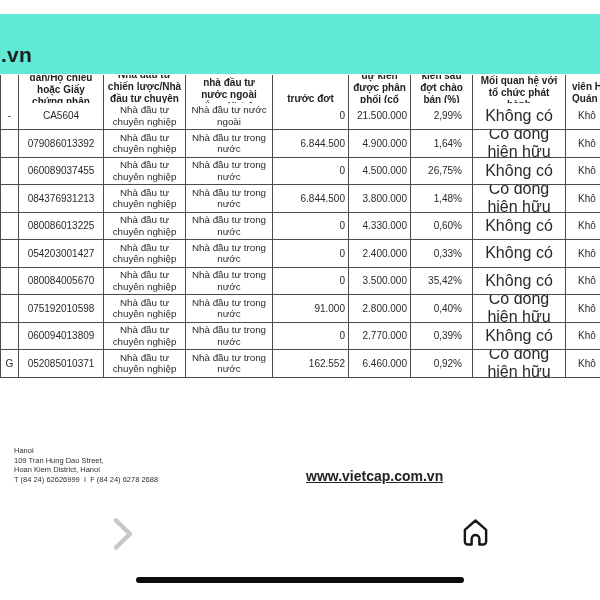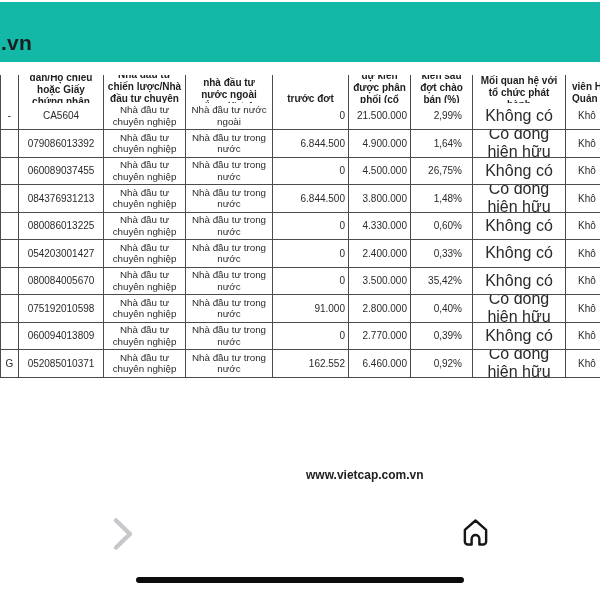--- a/index.html
+++ b/index.html
@@ -1,21 +1,21 @@
 <!DOCTYPE html>
 <html><head>
 <meta charset="utf-8">
 <style>
   html,body{margin:0;padding:0;}
   .stage{
     position:relative;width:600px;height:600px;background:#ffffff;
     overflow:hidden;font-family:"Liberation Sans","DejaVu Sans",sans-serif;
   }
   
-  .title-strip{position:absolute;top:2px;left:0;width:600px;height:60px;background:#14b8a6;}
+  .title-strip{position:absolute;top:14px;left:0;width:600px;height:60px;background:#5eead4;}
   .title-fragment{position:absolute;left:1px;top:29px;font-size:21px;font-weight:600;color:#1d1d1f;letter-spacing:.2px;}
 
   
   .tgrid{
     position:absolute;top:75px;left:0;width:642px;
     display:grid;
     grid-template-columns:18px 85px 82px 87px 76px 62px 62px 93px 77px;
     grid-auto-rows:27.5px;
     border-left:1px solid #4b4b4b;
   }
@@ -42,21 +42,21 @@
   .c-num{justify-content:flex-end;text-align:right;}
   .pr3{padding-right:3px;}
   .pr6{padding-right:10px;}
   .c-rel{font-size:16px;}
   .c-extra{justify-content:flex-start;text-align:left;padding-left:12px;}
   .trow{display:contents;}
 
   
   .letterhead{position:absolute;left:14px;top:446px;font-size:7.5px;line-height:9.5px;color:#2e2e2e;}
   .letterhead div{white-space:pre;}
-  .website{position:absolute;left:306px;top:468px;font-size:12px;font-weight:bold;color:#222;}
+  .website{position:absolute;left:306px;top:468px;font-size:14px;font-weight:bold;color:#222;text-decoration:underline;}
 
   
   .chevron-btn{position:absolute;left:112px;top:517px;width:22px;height:34px;}
   .home-btn{position:absolute;left:461px;top:517px;width:29px;height:31px;}
   .home-indicator{position:absolute;left:136px;top:577px;width:328px;height:6px;border-radius:3.5px;background:#0c0c0c;}
 </style>
 </head>
 <body>
 
 <div class="stage">
@@ -126,20 +126,26 @@
 chuyên nghiệp</div><div class="bc c-two">Nhà đầu tư trong
 nước</div><div class="bc c-num pr3">91.000</div><div class="bc c-num pr3">2.800.000</div><div class="bc c-num pr6">0,40%</div><div class="bc c-rel">Cổ đông hiện hữu</div><div class="bc c-extra">Khô</div></div>
       <div class="trow"><div class="bc c-prefix"></div><div class="bc c-id">060094013809</div><div class="bc c-two">Nhà đầu tư
 chuyên nghiệp</div><div class="bc c-two">Nhà đầu tư trong
 nước</div><div class="bc c-num pr3">0</div><div class="bc c-num pr3">2.770.000</div><div class="bc c-num pr6">0,39%</div><div class="bc c-rel">Không có</div><div class="bc c-extra">Khô</div></div>
       <div class="trow"><div class="bc c-prefix">G</div><div class="bc c-id">052085010371</div><div class="bc c-two">Nhà đầu tư
 chuyên nghiệp</div><div class="bc c-two">Nhà đầu tư trong
 nước</div><div class="bc c-num pr3">162.552</div><div class="bc c-num pr3">6.460.000</div><div class="bc c-num pr6">0,92%</div><div class="bc c-rel">Cổ đông hiện hữu</div><div class="bc c-extra">Khô</div></div>
     </div>
 
+  <div class="letterhead">
+    <div>Hanoi</div>
+    <div>109 Tran Hung Dao Street,</div>
+    <div>Hoan Kiem District, Hanoi</div>
+    <div>T (84 24) 62626999  I  F (84 24) 6278 2688</div>
+  </div>
   <div class="website">www.vietcap.com.vn</div>
 
   <div class="chevron-btn">
     <svg width="22" height="34" viewBox="0 0 22 34">
       <polyline points="4,3.5 18,17 4,30.5" fill="none" stroke="#c7c7cc" stroke-width="4.5" stroke-linecap="round" stroke-linejoin="round"></polyline>
     </svg>
   </div>
 
   <div class="home-btn">
     <svg width="29" height="31" viewBox="0 0 30 32">

